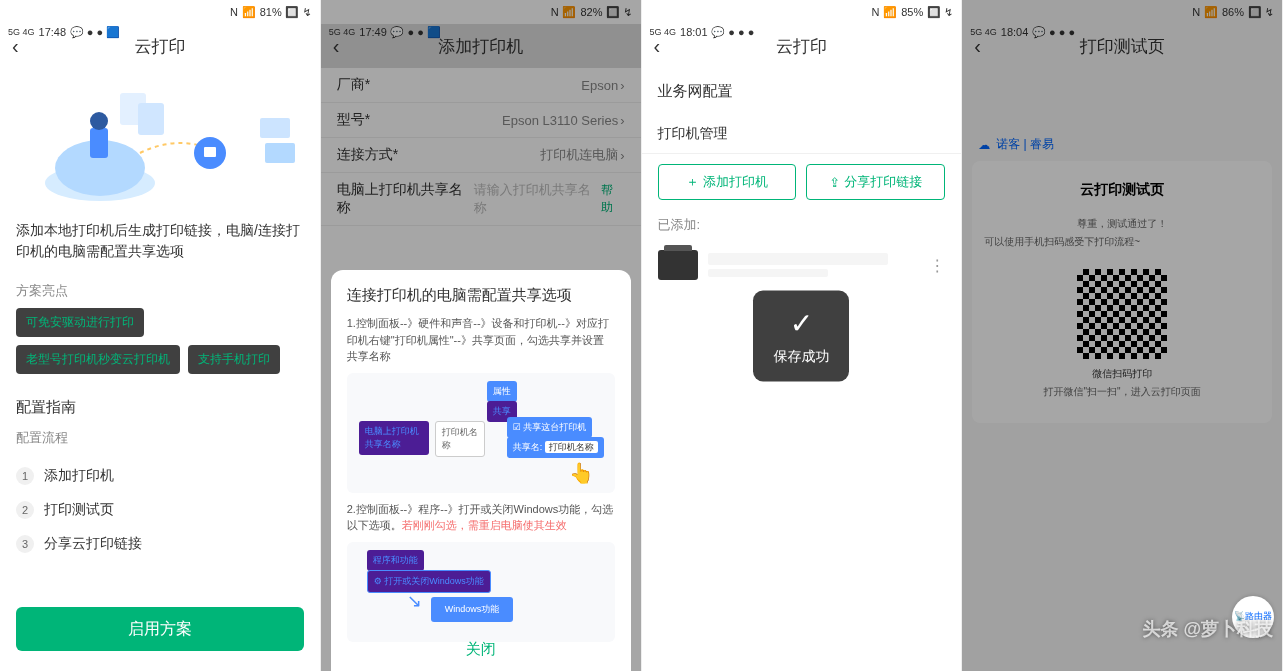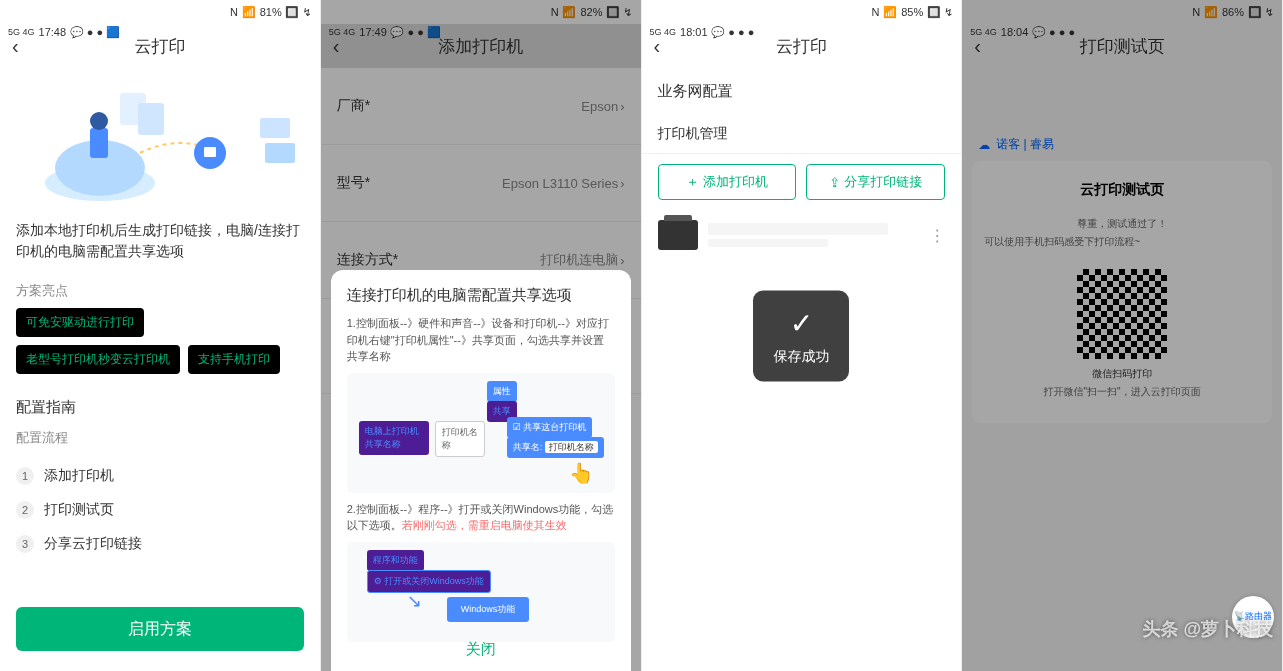--- a/index.html
+++ b/index.html
@@ -10,29 +10,29 @@
 .status-right { display: flex; gap: 4px; align-items: center; }
 .status-icons { font-size: 9px; }
 .nav-bar { height: 44px; display: flex; align-items: center; justify-content: center; position: relative; }
 .nav-back { position: absolute; left: 12px; font-size: 20px; color: #333; }
 .nav-title { font-size: 17px; color: #333; font-weight: 500; }
 .hero { height: 140px; display: flex; align-items: center; justify-content: center; position: relative; }
 .hero-svg { width: 280px; height: 130px; }
 .desc { padding: 12px 16px; font-size: 14px; color: #333; line-height: 1.5; }
 .section-label { padding: 8px 16px; font-size: 13px; color: #888; }
 .tags { display: flex; flex-wrap: wrap; gap: 8px; padding: 0 16px 12px; }
-.tag { background: #000000; color: #00b578; padding: 6px 10px; border-radius: 4px; font-size: 12px; }
+.tag { background: #404040; color: #00b578; padding: 6px 10px; border-radius: 4px; font-size: 12px; }
 .guide-title { padding: 12px 16px 4px; font-size: 15px; color: #333; font-weight: 500; }
 .steps { padding: 4px 16px; }
 .step { display: flex; align-items: center; gap: 10px; padding: 8px 0; }
 .step-num { width: 18px; height: 18px; border-radius: 50%; background: #f0f0f0; color: #666; font-size: 11px; display: flex; align-items: center; justify-content: center; }
 .step-label { font-size: 14px; color: #333; }
 .link-row { padding: 8px 16px; color: #00b578; font-size: 14px; }
 .primary-btn { position: absolute; bottom: 20px; left: 16px; right: 16px; height: 44px; background: #00b578; color: #fff; border-radius: 6px; display: flex; align-items: center; justify-content: center; font-size: 16px; }
-.form-row { display: flex; justify-content: space-between; align-items: center; padding: 29px 16px; border-bottom: 1px solid #eee; }
+.form-row { display: flex; justify-content: space-between; align-items: center; padding: 8px 16px; border-bottom: 1px solid #eee; }
 .form-label { font-size: 14px; color: #333; }
 .form-value { font-size: 13px; color: #888; display: flex; align-items: center; gap: 2px; }
 .form-input { font-size: 13px; color: #bbb; }
 .help-link { color: #00b578; font-size: 12px; }
 .modal { position: absolute; left: 10px; right: 10px; bottom: 0; top: 270px; background: #fff; border-radius: 12px 12px 0 0; padding: 16px; z-index: 10; overflow: hidden; }
 .modal-title { font-size: 15px; font-weight: 500; color: #333; margin-bottom: 10px; }
 .modal-text { font-size: 11px; color: #555; line-height: 1.5; margin-bottom: 8px; }
 .modal-text .warn { color: #f56c6c; }
 .modal-img { width: 100%; height: 120px; background: #f8f9fb; border-radius: 6px; margin: 8px 0; position: relative; }
 .modal-close { position: absolute; bottom: 12px; left: 0; right: 0; text-align: center; color: #00b578; font-size: 15px; }
@@ -180,21 +180,21 @@
       <div class="diag-box lt" style="top:48px; left:12px; width:70px;">电脑上打印机共享名称</div>
       <div class="diag-box lt" style="top:48px; left:88px; width:50px; background:#fff; border:1px solid #ccc; color:#666;">打印机名称</div>
       <div class="diag-box" style="top:44px; left:160px;">☑ <span>共享这台打印机</span></div>
       <div class="diag-box" style="top:64px; left:160px;"><span>共享名:</span> <span style="background:#fff;color:#333;padding:1px 4px;border-radius:2px;">打印机名称</span></div>
       <span style="position:absolute;bottom:8px;right:20px;font-size:20px;">👆</span>
     </div>
     <div class="modal-text"><span>2.控制面板--》程序--》打开或关闭Windows功能，勾选以下选项。</span><span class="warn">若刚刚勾选，需重启电脑使其生效</span></div>
     <div class="modal-img" style="height:100px;">
       <div class="diag-box lt" style="top:8px; left:20px;">程序和功能</div>
       <div class="diag-box lt" style="top:28px; left:20px; border:1px solid #4a8cff;">⚙ <span>打开或关闭Windows功能</span></div>
-      <div class="diag-box" style="top:55px; left:100px; padding:6px 14px;">Windows功能</div>
+      <div class="diag-box" style="top:55px; left:84px; padding:6px 14px;">Windows功能</div>
       <span class="arrow" style="top:48px; left:60px;">↘</span>
     </div>
     <div class="modal-close">关闭</div>
   </div>
 </div>
 
 <div class="screen">
   <div class="status-bar">
     <div class="status-left">
         <span class="status-icons">5G 4G</span>
@@ -217,20 +217,21 @@
   <div class="btn-row">
     <div class="action-btn">
         <span>＋</span>
         <span>添加打印机</span>
       </div>
     <div class="action-btn">
         <span>⇪</span>
         <span>分享打印链接</span>
       </div>
   </div>
+  <div class="added-label">已添加:</div>
   <div class="printer-row">
     <div class="printer-icon"></div>
     <div class="printer-info">
       <div class="printer-name"></div>
       <div class="printer-sub"></div>
     </div>
     <span class="more-dots">⋮</span>
   </div>
   <div class="toast">
     <span class="toast-check">✓</span>

